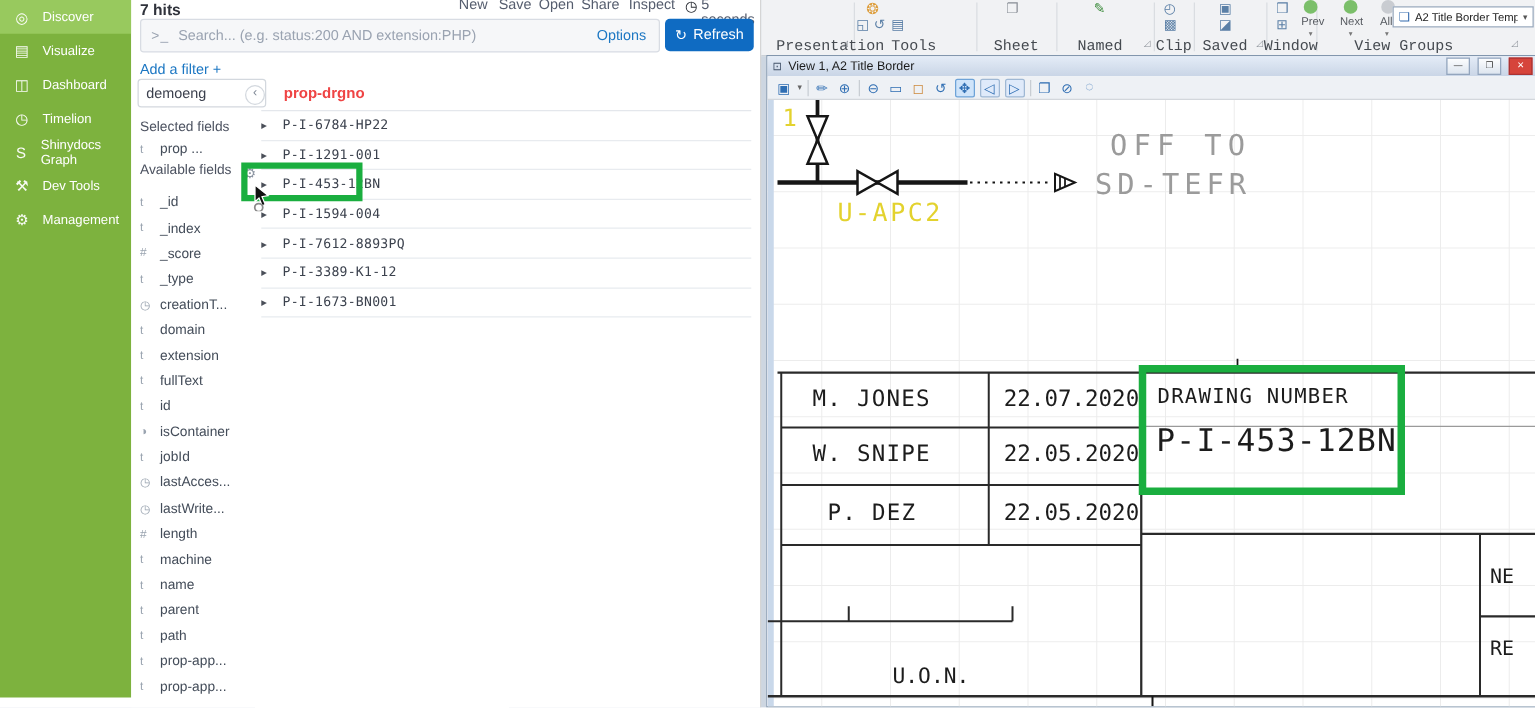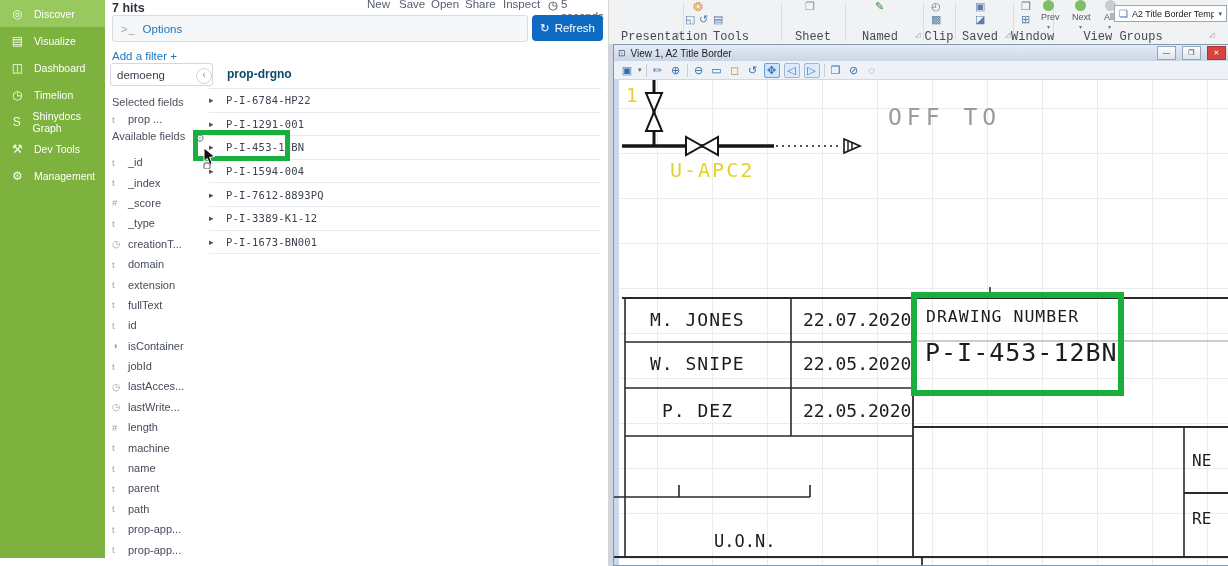--- a/index.html
+++ b/index.html
@@ -22,21 +22,21 @@
   .refreshbtn{position:absolute;left:427px;top:15px;width:71px;height:26px;background:#0f6bc2;border-radius:4px;color:#fff;font-size:11.5px;display:flex;align-items:center;justify-content:center;gap:5px;}
   .addfilter{position:absolute;left:7px;top:50px;font-size:11.5px;color:#1c77c3;}
   .selbox{position:absolute;left:5px;top:63px;width:89px;height:21px;border:1px solid #d3d8de;border-radius:3px;background:#fff;display:flex;align-items:center;font-size:11.5px;color:#3a3f4c;padding:0 6px;justify-content:space-between;}
   .collapsebtn{position:absolute;left:91px;top:68px;width:14px;height:14px;border:1px solid #d3d8de;border-radius:50%;background:#fff;color:#818a98;font-size:10px;line-height:12px;text-align:center;}
   .fhead{position:absolute;font-size:11px;font-weight:normal;color:#4c5260;}
   .frow{display:flex;align-items:center;height:20.4px;font-size:11px;color:#434c59;}
   .ftype{width:16px;color:#9aa4b0;font-size:9.5px;}
   .gear{position:absolute;left:90px;top:132px;color:#8a93a0;font-size:11px;}
   .fieldlist{position:absolute;left:7px;top:152px;width:105px;}
   
-  .thead{position:absolute;left:122px;top:67px;font-size:12px;font-weight:bold;color:#0c4a6e;}
+  .thead{position:absolute;left:122px;top:67px;font-size:12px;font-weight:bold;color:#ef4444;}
   .trows{position:absolute;left:104px;top:88px;width:392px;border-top:1px solid #e4e7ec;}
   .trow{height:22.6px;display:flex;align-items:center;border-bottom:1px solid #e8ebef;gap:8px;}
   .tcaret{font-size:9px;color:#4a4f59;width:9px;}
   .tval{font-size:10.5px;font-family:"DejaVu Sans Mono",monospace;color:#3c424e;letter-spacing:.2px;}
   
   .hibox{position:absolute;border:5px solid #1aae3f;background:transparent;z-index:9;}
   
   .cad{position:absolute;left:608px;top:0;width:620px;height:566px;background:#cdd6e1;border-left:1px solid #d5d5d5;}
   .ribbon{position:absolute;left:0;top:0;width:620px;height:44px;background:#f1f2f4;border-bottom:1px solid #ccd1d7;}
   .rsep{position:absolute;top:2px;height:39px;width:1px;background:#dadde1;}
@@ -109,20 +109,21 @@
     <div class="kmenu" style="left:262px;">New</div>
     <div class="kmenu" style="left:294px;">Save</div>
     <div class="kmenu" style="left:326px;">Open</div>
     <div class="kmenu" style="left:360px;">Share</div>
     <div class="kmenu" style="left:398px;">Inspect</div>
     <div class="kmenu" style="left:443px;color:#2b2f36;">◷</div>
     <div class="kmenu" style="left:456px;">5 seconds</div>
 
     <div class="searchbox">
       <span class="sprompt">&gt;_</span>
+      <span class="sph">Search... (e.g. status:200 AND extension:PHP)</span>
       <span class="sopt">Options</span>
     </div>
     <div class="refreshbtn">
       <span>↻</span>
       <span>Refresh</span>
     </div>
 
     <div class="addfilter">Add a filter +</div>
 
     <div class="selbox">
@@ -375,20 +376,21 @@
           <line x1="376" y1="207" x2="376" y2="217" stroke="#161616" stroke-width="1.4"></line>
 
           <line x1="0" y1="417" x2="196" y2="417" stroke="#2a2a2a" stroke-width="1.6"></line>
           <line x1="65" y1="405" x2="65" y2="417" stroke="#2a2a2a" stroke-width="1.6"></line>
           <line x1="196" y1="405" x2="196" y2="417" stroke="#2a2a2a" stroke-width="1.6"></line>
         </svg>
 
         <div class="cadtxt ylw" style="left:12px;top:4px;font-size:19px;">1</div>
         <div class="cadtxt ylw" style="left:56px;top:78px;font-size:20px;letter-spacing:2px;">U-APC2</div>
         <div class="cadtxt ghost" style="left:274px;top:24px;font-size:23px;letter-spacing:5px;">OFF TO</div>
+        <div class="cadtxt ghost" style="left:262px;top:55px;font-size:23px;letter-spacing:4px;">SD-TEFR</div>
 
         <div class="cadtxt" style="left:36px;top:229px;font-size:18px;letter-spacing:1px;">M. JONES</div>
         <div class="cadtxt" style="left:189px;top:229px;font-size:18px;">22.07.2020</div>
         <div class="cadtxt" style="left:36px;top:273px;font-size:18px;letter-spacing:1px;">W. SNIPE</div>
         <div class="cadtxt" style="left:189px;top:273px;font-size:18px;">22.05.2020</div>
         <div class="cadtxt" style="left:48px;top:320px;font-size:18px;letter-spacing:1px;">P. DEZ</div>
         <div class="cadtxt" style="left:189px;top:320px;font-size:18px;">22.05.2020</div>
 
         <div class="cadtxt" style="left:312px;top:227px;font-size:16.5px;letter-spacing:1px;">DRAWING NUMBER</div>
         <div class="cadtxt" style="left:311px;top:258px;font-size:25px;letter-spacing:1px;">P-I-453-12BN</div>

